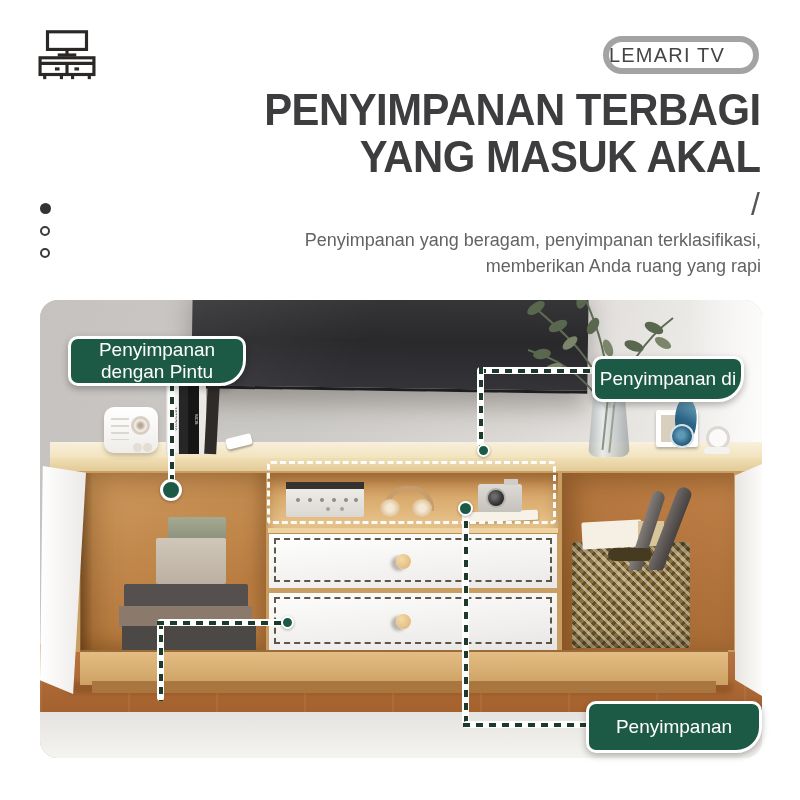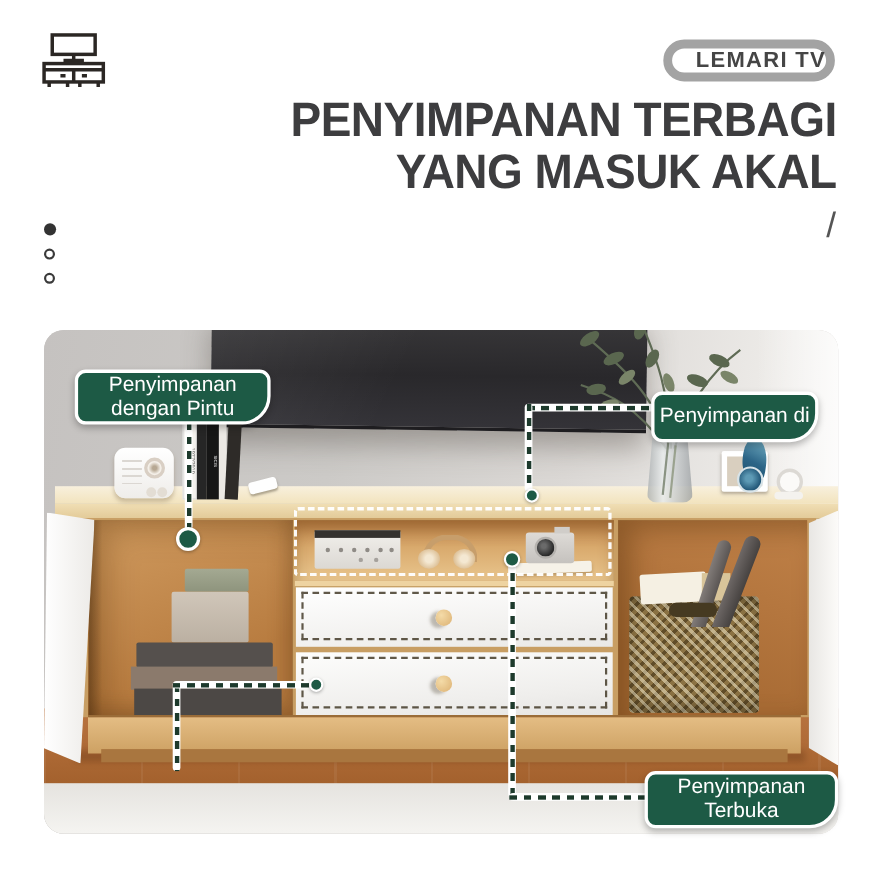--- a/index.html
+++ b/index.html
@@ -3,22 +3,22 @@
 <meta charset="utf-8">
 <style>
   html,body{margin:0;padding:0;background:#fff;}
   .canvas{position:relative;width:800px;height:800px;background:#fff;overflow:hidden;
           font-family:"Liberation Sans",sans-serif;}
   .abs{position:absolute;}
 
   
   .tvicon{left:37px;top:29px;width:60px;height:52px;}
   .badge{left:603px;top:36px;width:156px;height:38px;box-sizing:border-box;
-         border:8px solid #a3a3a3;border-radius:20px;display:flex;align-items:center;
-         justify-content:flex-end;font-size:20px;font-weight:700;color:#454545;letter-spacing:1.2px;}
+         border:6px solid #a3a3a3;border-radius:20px;display:flex;align-items:center;
+         justify-content:flex-start;font-size:20px;font-weight:400;color:#454545;letter-spacing:1.2px;}
   .title{right:39px;top:86px;text-align:right;color:#3d3d3f;font-weight:700;
          font-size:44px;line-height:47px;letter-spacing:-0.5px;transform:scaleX(.95);
          transform-origin:right top;white-space:nowrap;}
   .dotcol{left:40px;top:203px;width:12px;}
   .dotcol .d{margin:0 0 12px 0;}
   .d1{width:11px;height:11px;border-radius:50%;background:#333;}
   .d2{width:6px;height:6px;border-radius:50%;border:2.5px solid #3a3a3a;background:#fff;}
   .slash{right:40px;top:186px;font-size:32px;color:#555;}
   .subtitle{right:39px;top:227px;text-align:right;font-size:18px;line-height:26px;color:#636363;}
 
@@ -205,20 +205,22 @@
   </div>
 
   <div class="abs dotcol">
     <div class="d d1"></div>
     <div class="d d2"></div>
     <div class="d d2"></div>
   </div>
   <div class="abs slash">/</div>
 
   <div class="abs subtitle">
+    <div>Penyimpanan yang beragam, penyimpanan terklasifikasi,</div>
+    <div>memberikan Anda ruang yang rapi</div>
   </div>
 
   <div class="abs photo">
     <div class="abs wall"></div>
     <div class="abs wallband"></div>
     <div class="abs tv"></div>
 
     <svg class="abs plantsvg" viewBox="0 0 225 130">
       <g stroke="#5f6b55" stroke-width="2" fill="none">
         <path d="M150 120 C140 70 100 40 75 18"></path>
@@ -337,16 +339,15 @@
 
   <div class="lbl lbl1">
     <span>Penyimpanan</span>
     <span>dengan Pintu</span>
   </div>
   <div class="lbl lbl2">
     <span>Penyimpanan di</span>
   </div>
   <div class="lbl lbl4">
     <span>Penyimpanan</span>
-    <span>Terbuka</span>
   </div>
 
 </div>
 
 </body></html>

